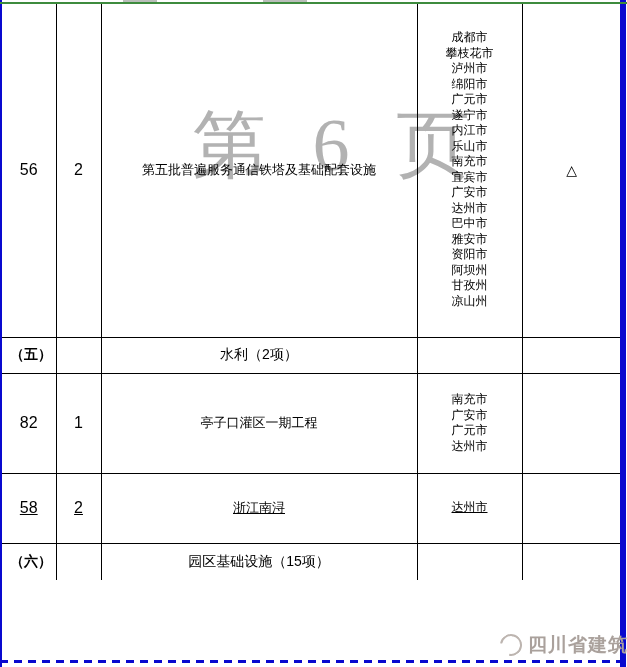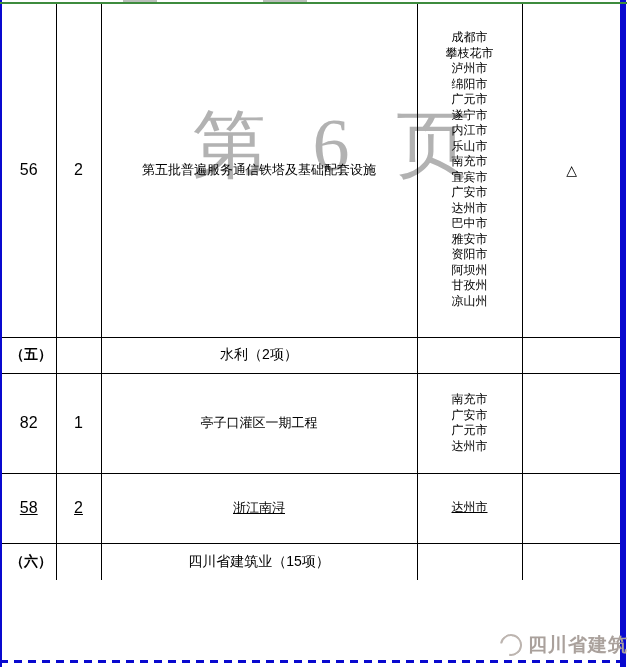--- a/index.html
+++ b/index.html
@@ -108,21 +108,21 @@
     <tr class="r58">
       <td class="no">58</td>
       <td class="count">2</td>
       <td class="name">浙江南浔</td>
       <td class="cities">达州市</td>
       <td class="mark"></td>
     </tr>
     <tr class="rsec2 section">
       <td class="no">（六）</td>
       <td class="count"></td>
-      <td class="name">四川省建筑业（15项）</td>
+      <td class="name">园区基础设施（15项）</td>
       <td class="cities"></td>
       <td class="mark"></td>
     </tr>
   </tbody>
     </table>
 
   <div class="brand-watermark">
     <div class="brand-logo"></div>
     <div class="brand-text">四川省建筑业</div>
   </div>

